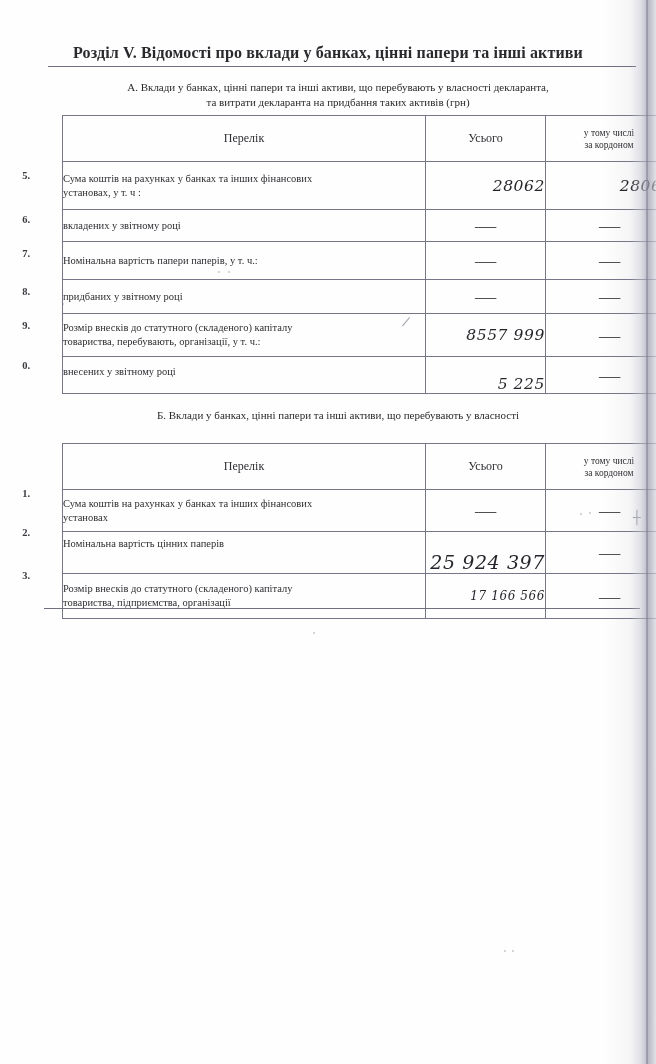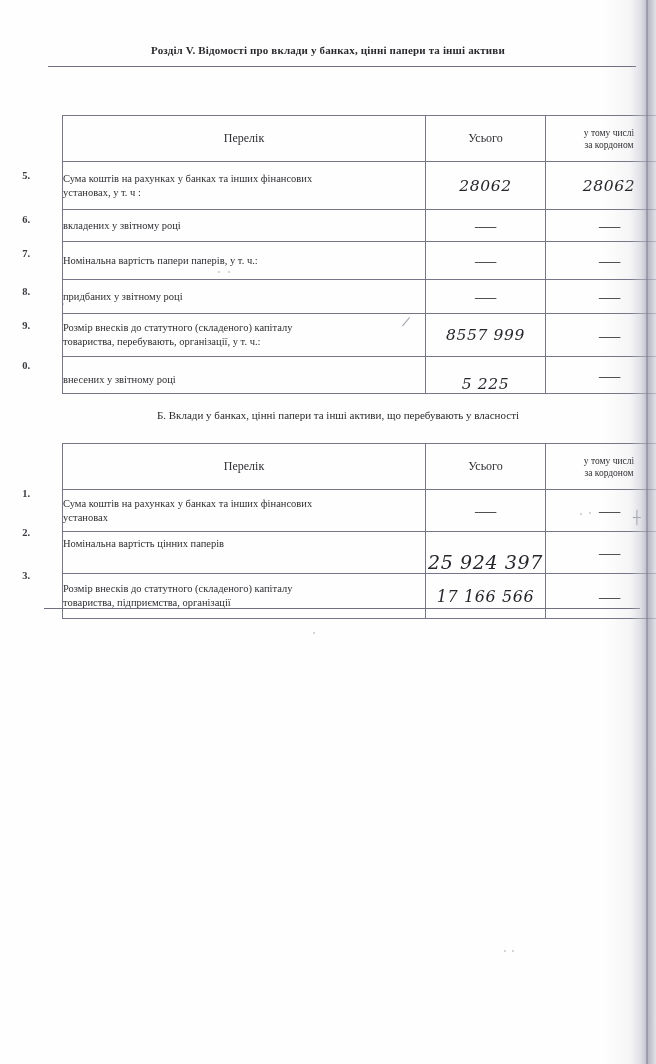--- a/index.html
+++ b/index.html
@@ -48,21 +48,21 @@
     pointer-events: none;
   }
 
   
   .doc-title {
     position: absolute;
     left: 0;
     top: 44px;
     width: 656px;
     text-align: center;
-    font-size: 11px;
+    font-size: 16px;
     font-weight: bold;
     letter-spacing: 0.15px;
   }
   .rule {
     position: absolute;
     height: 1px;
     background: #6e7080;
   }
   .rule.top    { left: 48px; top: 66px;  width: 588px; }
   .rule.bottom { left: 44px; top: 608px; width: 596px; }
@@ -115,21 +115,21 @@
   .rownum {
     position: absolute;
     left: 0;
     width: 30px;
     text-align: right;
     font-size: 10.5px;
     font-weight: bold;
     color: #3a3a40;
   }
   .val {
-    text-align: center;
+    text-align: right;
     font-family: "DejaVu Serif", serif;
     font-style: italic;
     font-size: 15.5px;
     letter-spacing: 0.6px;
     color: #25252b;
     padding: 2px 2px 4px 2px;
     white-space: nowrap;
   }
   .dash {
     text-align: center;
@@ -158,20 +158,24 @@
 </head>
 <body>
 
 <div class="page">
 
   <div class="scan-tint"></div>
 
   <div class="doc-title">Розділ V. Відомості про вклади у банках, цінні папери та інші активи</div>
   <div class="rule top"></div>
 
+  <div class="section-caption a">
+    <div>А. Вклади у банках, цінні папери та інші активи, що перебувають у власності декларанта,</div>
+    <div>та витрати декларанта на придбання таких активів (грн)</div>
+  </div>
 
   <table class="tbl a">
     <colgroup>
       <col class="col-desc">
         <col class="col-total">
         <col class="col-abr">
     </colgroup>
     <thead>
       <tr>
         <th class="h">Перелік</th>
@@ -214,21 +218,21 @@
       </tr>
       <tr style="height:43px">
         <td class="cell-desc">
           <div>Розмір внесків до статутного (складеного) капіталу</div>
           <div>товариства, перебувають, організації, у т. ч.:</div>
         </td>
         <td class="val">8557 999</td>
         <td class="dash"><span>—</span></td>
       </tr>
       <tr style="height:37px">
-        <td class="cell-desc" style="vertical-align:top;padding-top:16px">
+        <td class="cell-desc" style="vertical-align:top;padding-top:8px">
           <div>внесених у звітному році</div>
         </td>
         <td class="val" style="vertical-align:bottom">5 225</td>
         <td class="dash"><span>—</span></td>
       </tr>
     </tbody>
   </table>
 
   <div class="rownum" style="top:170px">5.</div>
   <div class="rownum" style="top:214px">6.</div>
@@ -271,21 +275,21 @@
           <div>Номінальна вартість цінних паперів</div>
         </td>
         <td class="val" style="vertical-align:bottom;font-size:19px">25 924 397</td>
         <td class="dash"><span>—</span></td>
       </tr>
       <tr style="height:45px">
         <td class="cell-desc">
           <div>Розмір внесків до статутного (складеного) капіталу</div>
           <div>товариства, підприємства, організації</div>
         </td>
-        <td class="val" style="font-size:16px">17 166 566</td>
+        <td class="val" style="font-size:12px">17 166 566</td>
         <td class="dash"><span>—</span></td>
       </tr>
     </tbody>
   </table>
 
   <div class="rownum" style="top:488px">1.</div>
   <div class="rownum" style="top:527px">2.</div>
   <div class="rownum" style="top:570px">3.</div>
 
   <div class="rule bottom"></div>

